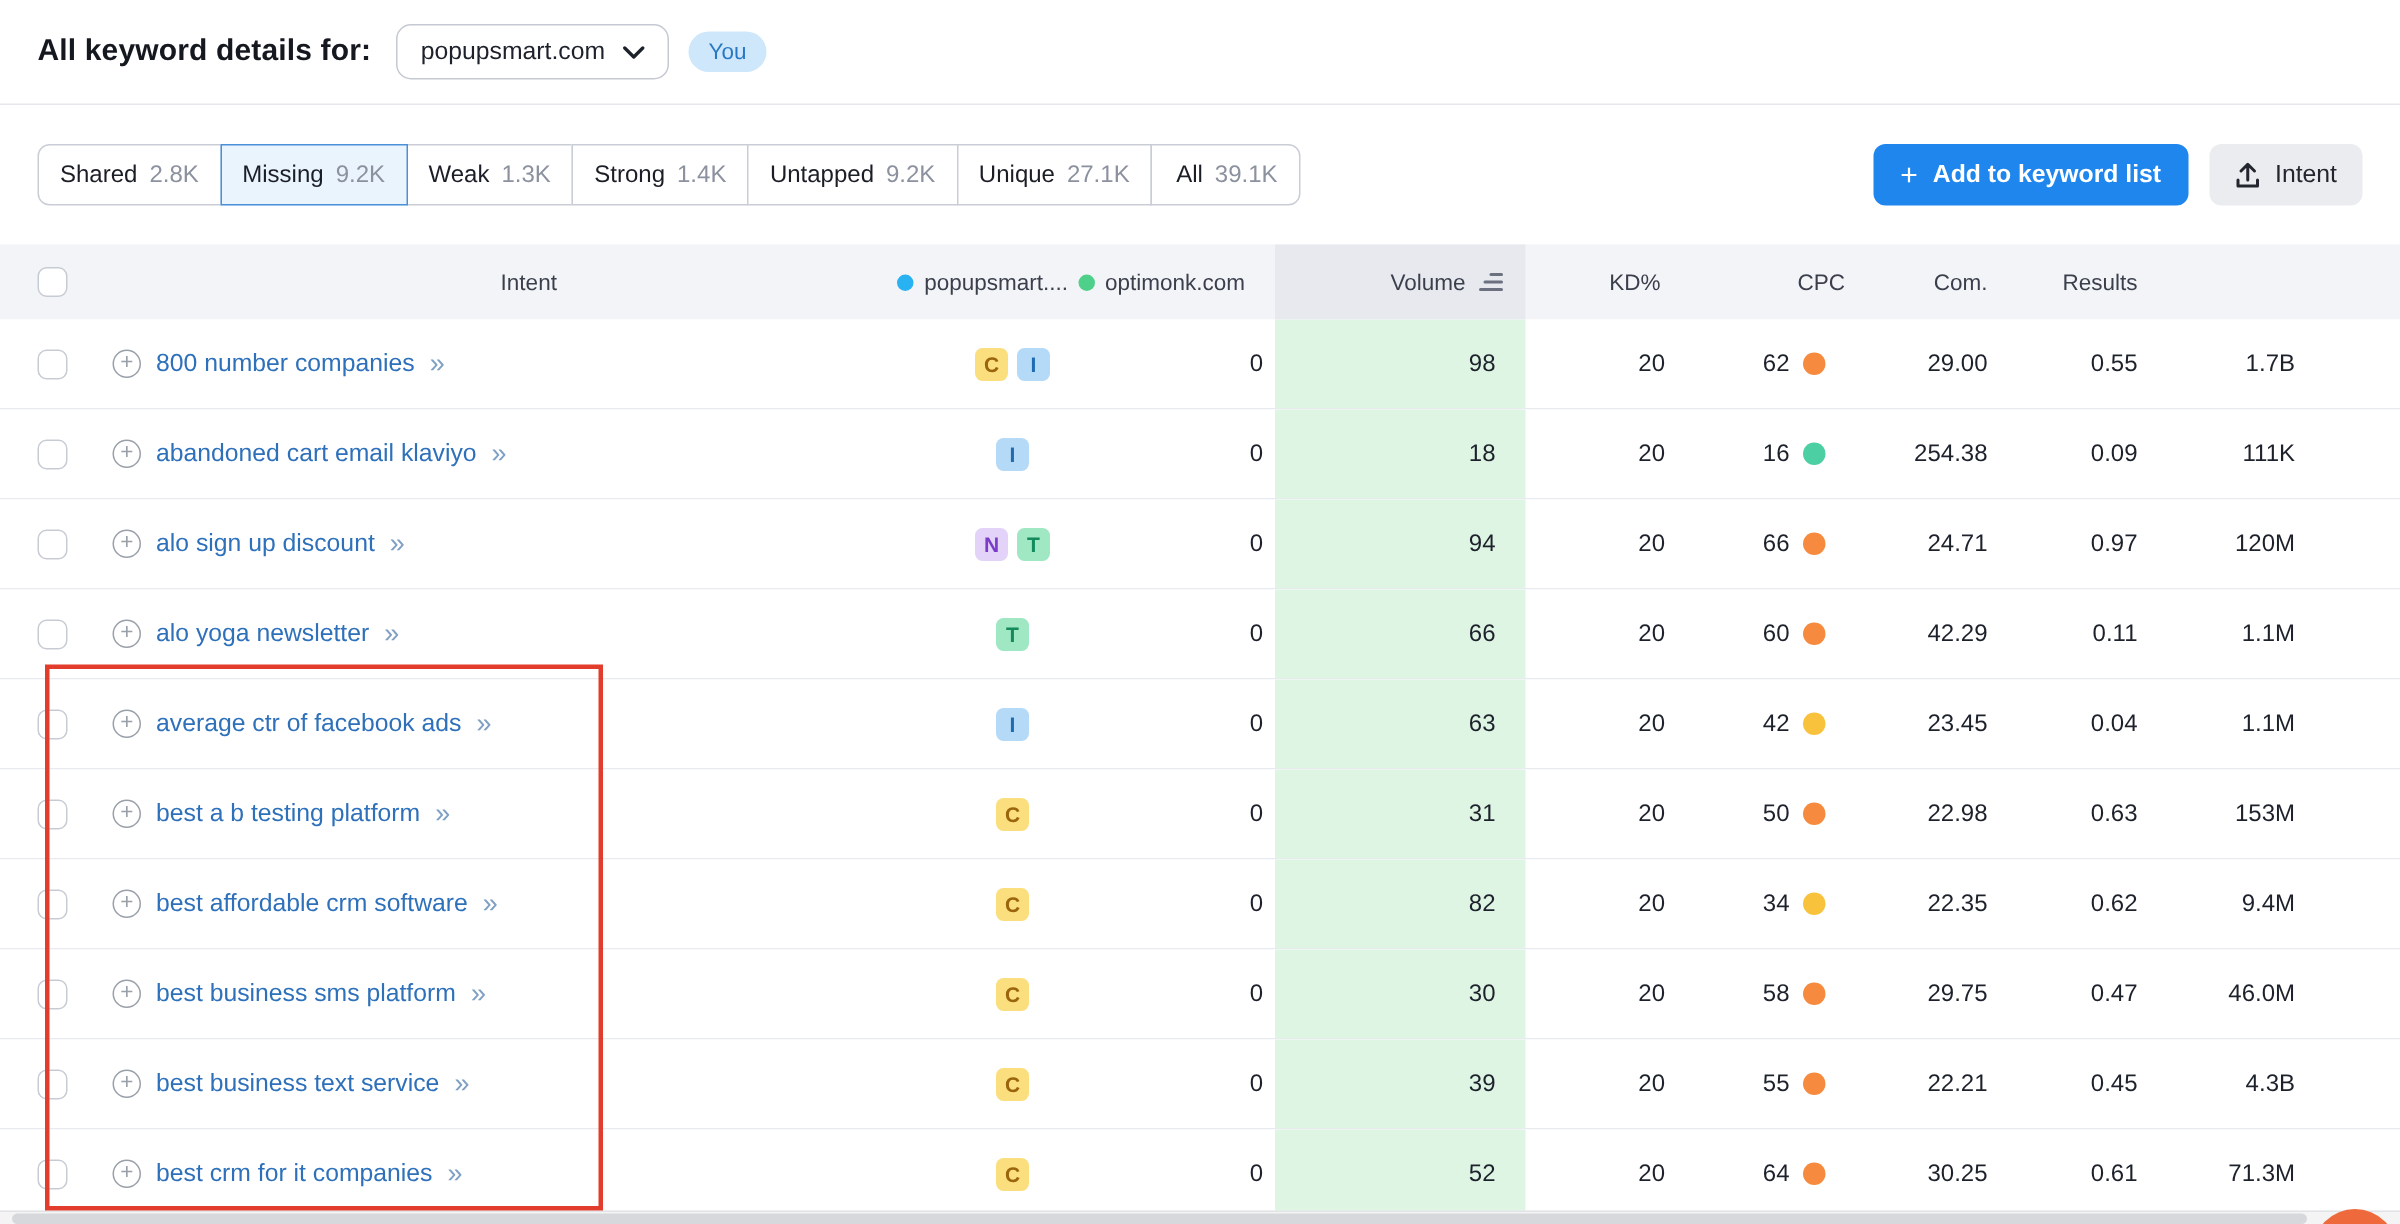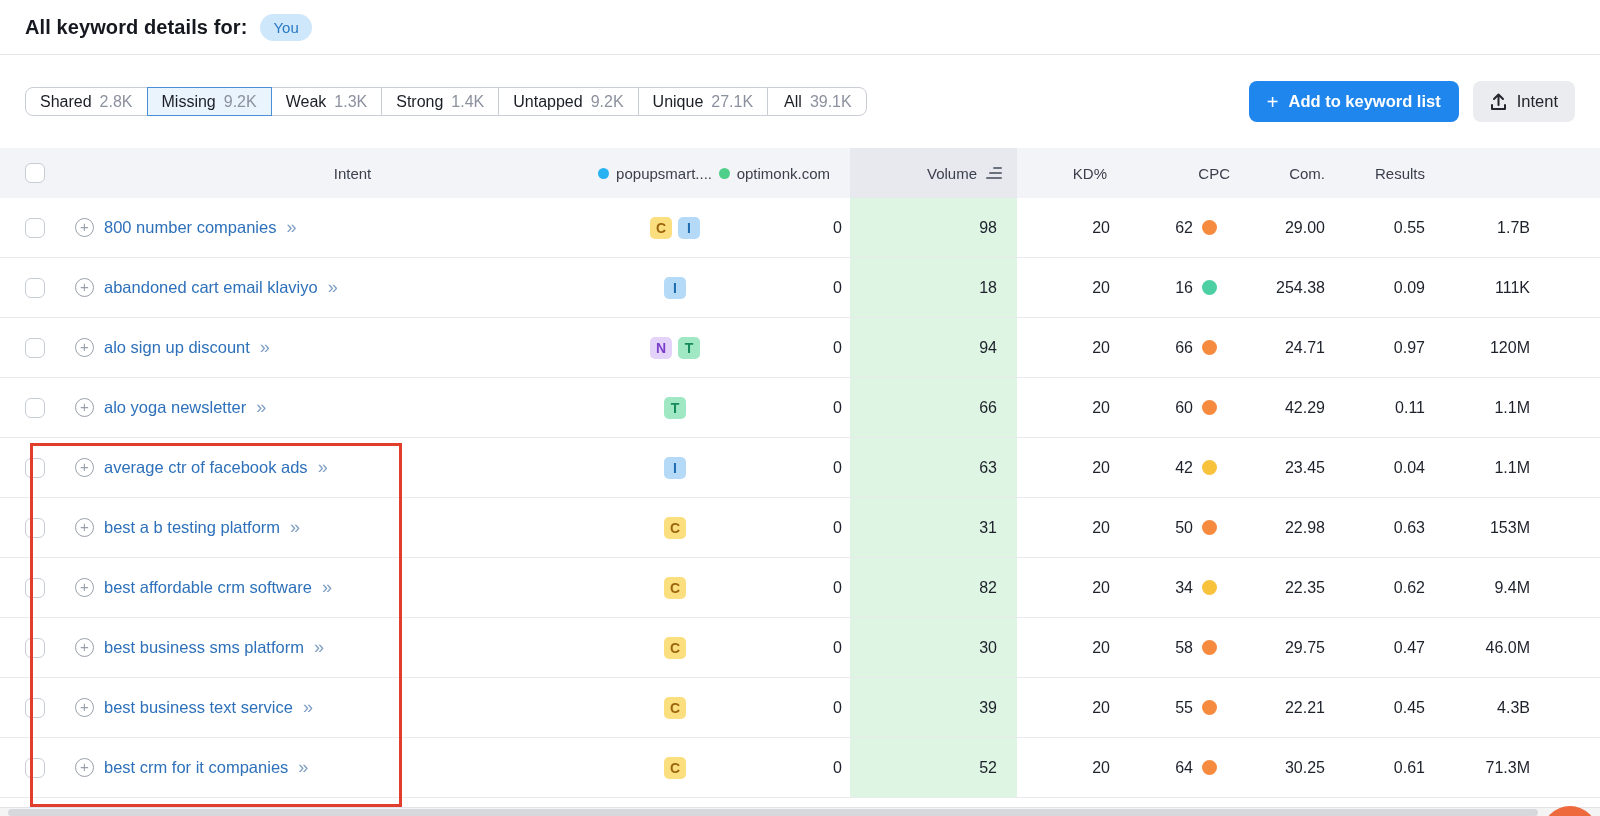--- a/index.html
+++ b/index.html
@@ -3,42 +3,42 @@
 <meta charset="utf-8">
 <style>
   * { margin:0; padding:0; box-sizing:border-box; }
   html,body { width:1600px; height:816px; overflow:hidden; }
   body {
     font-family:"Liberation Sans", sans-serif;
     background:#ffffff; color:#1d212b; position:relative;
   }
   
   .top-header {
-    height:55px; display:flex; align-items:center;
+    height:70px; display:flex; align-items:center;
     padding-left:25px; border-bottom:1px solid #e5e7ea; background:#fff;
   }
   .page-title { font-size:20px; font-weight:700; color:#15181f; letter-spacing:.1px; }
   .domain-select {
     margin-left:17px; display:flex; align-items:center; gap:12px;
     border:1px solid #c5c9d1; border-radius:10px; padding:8px 15px;
     font-size:16.5px; color:#1d212b; background:#fff; cursor:pointer;
   }
   .you-badge {
     margin-left:13px; background:#cfe7fb; color:#2879c4;
     font-size:15px; padding:5px 13px; border-radius:15px;
   }
   
   .toolbar {
     margin-top:26px; padding:0 25px; display:flex;
     justify-content:space-between; align-items:center; height:41px;
   }
   .tabs { display:flex; }
   .tab {
     display:flex; align-items:center; gap:8px; background:#fff;
-    border:1px solid #c9cdd5; margin-left:-1px; padding:0 14px; height:29px;
+    border:1px solid #c9cdd5; margin-left:-1px; padding:0 14px; height:41px;
     font-size:16px; cursor:pointer; position:relative;
   }
   .tab:first-child { border-radius:8px 0 0 8px; margin-left:0; }
   .tab:last-child { border-radius:0 8px 8px 0;padding-left:16px; }
   .tab.selected { border-color:#4a90d9; background:#eaf4fd; z-index:2; }
   .tab-label { color:#1b1e26; }
   .tab-count { color:#8b919e; }
   .actions { display:flex; gap:14px; }
   .btn-add {
     display:flex; align-items:center; gap:10px; background:#1f86ee; color:#fff;
@@ -110,20 +110,26 @@
     position:absolute; left:1542px; top:806px; width:56px; height:56px;
     border-radius:50%; background:#ee6a3d; z-index:7; cursor:pointer;
   }
   .chev { display:inline-block; flex:none; }
 </style>
 </head>
 <body>
 
 <header class="top-header">
   <span class="page-title">All keyword details for:</span>
+  <div class="domain-select">
+    <span>popupsmart.com</span>
+    <svg class="chev" width="15" height="10" viewBox="0 0 15 10">
+        <path d="M1.5 2 L7.5 8 L13.5 2" fill="none" stroke="#1d212b" stroke-width="2.2" stroke-linecap="round" stroke-linejoin="round"></path>
+      </svg>
+  </div>
   <span class="you-badge">You</span>
 </header>
 
 <div class="toolbar">
   <div class="tabs" id="tabs">
       <div class="tab">
         <span class="tab-label">Shared</span>
         <span class="tab-count">2.8K</span>
       </div>
       <div class="tab selected">

